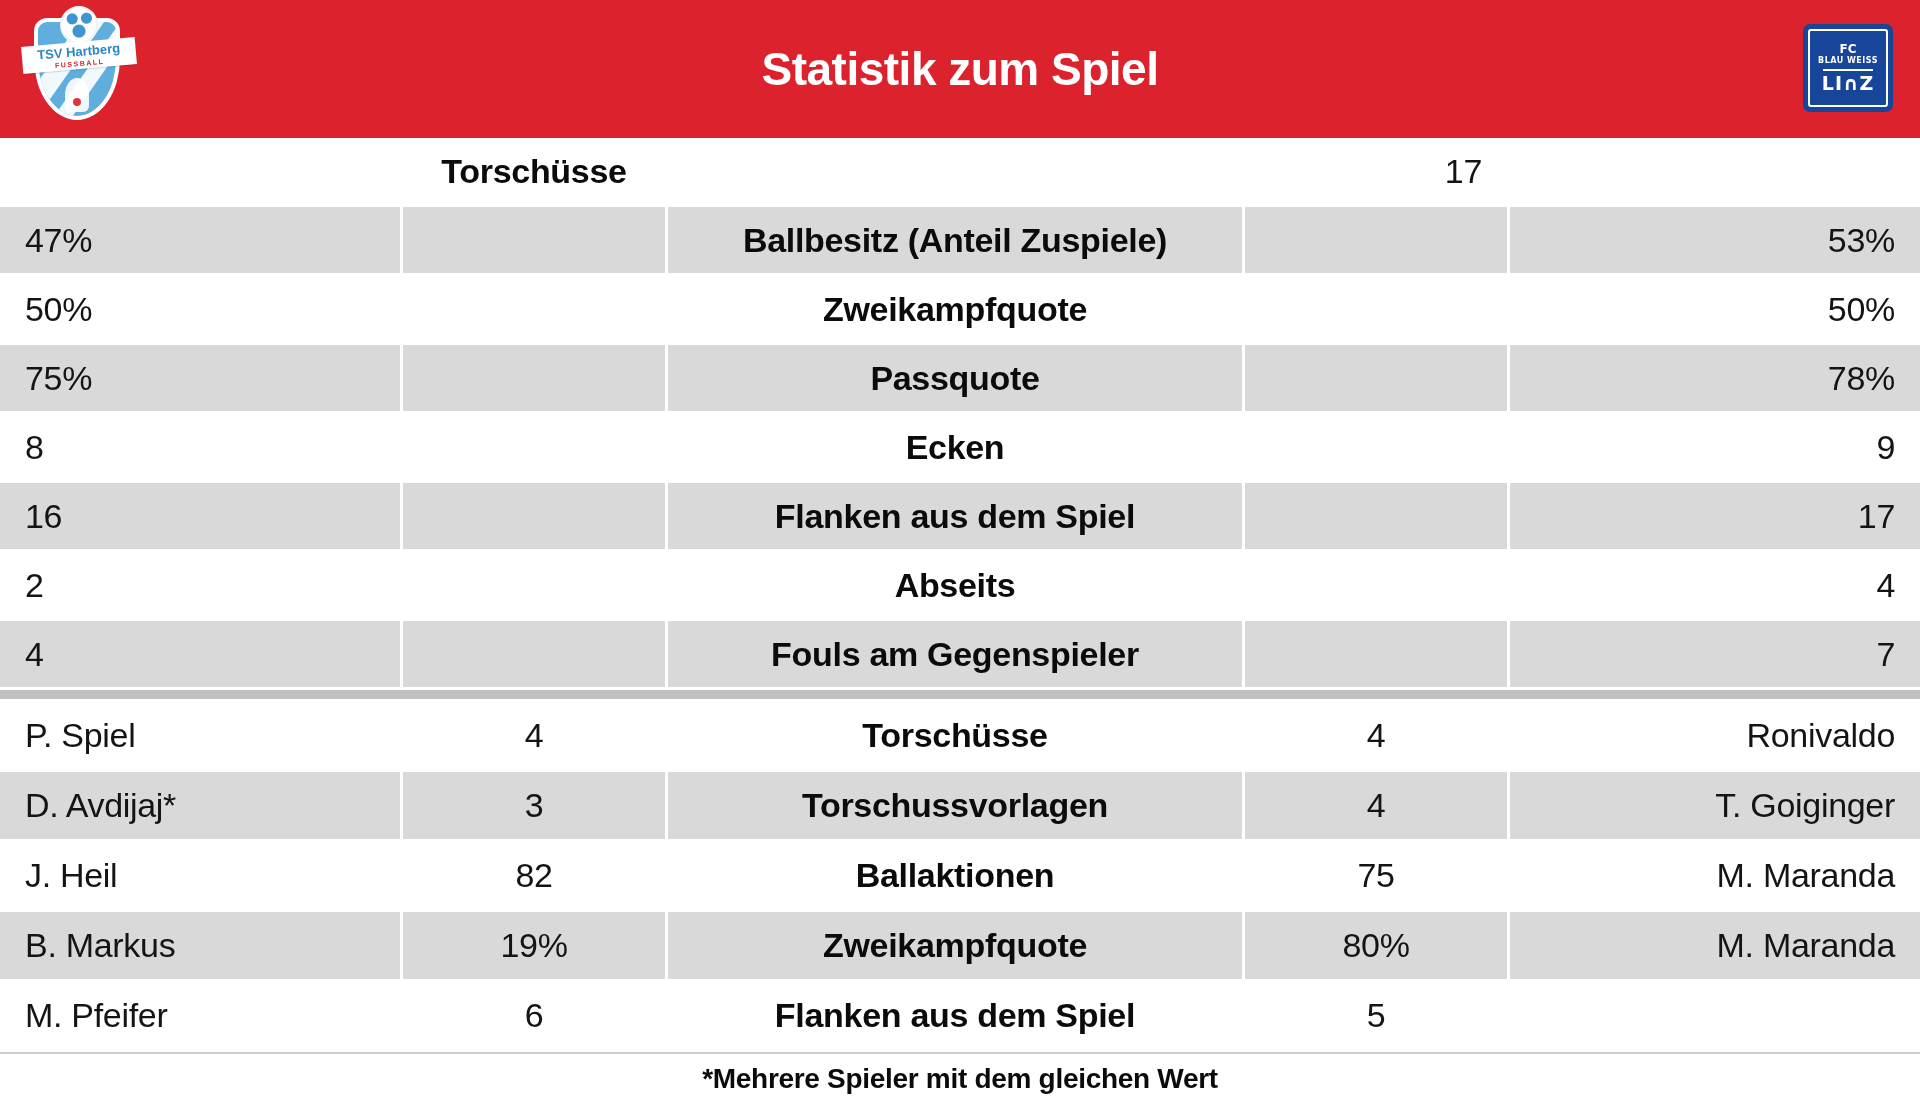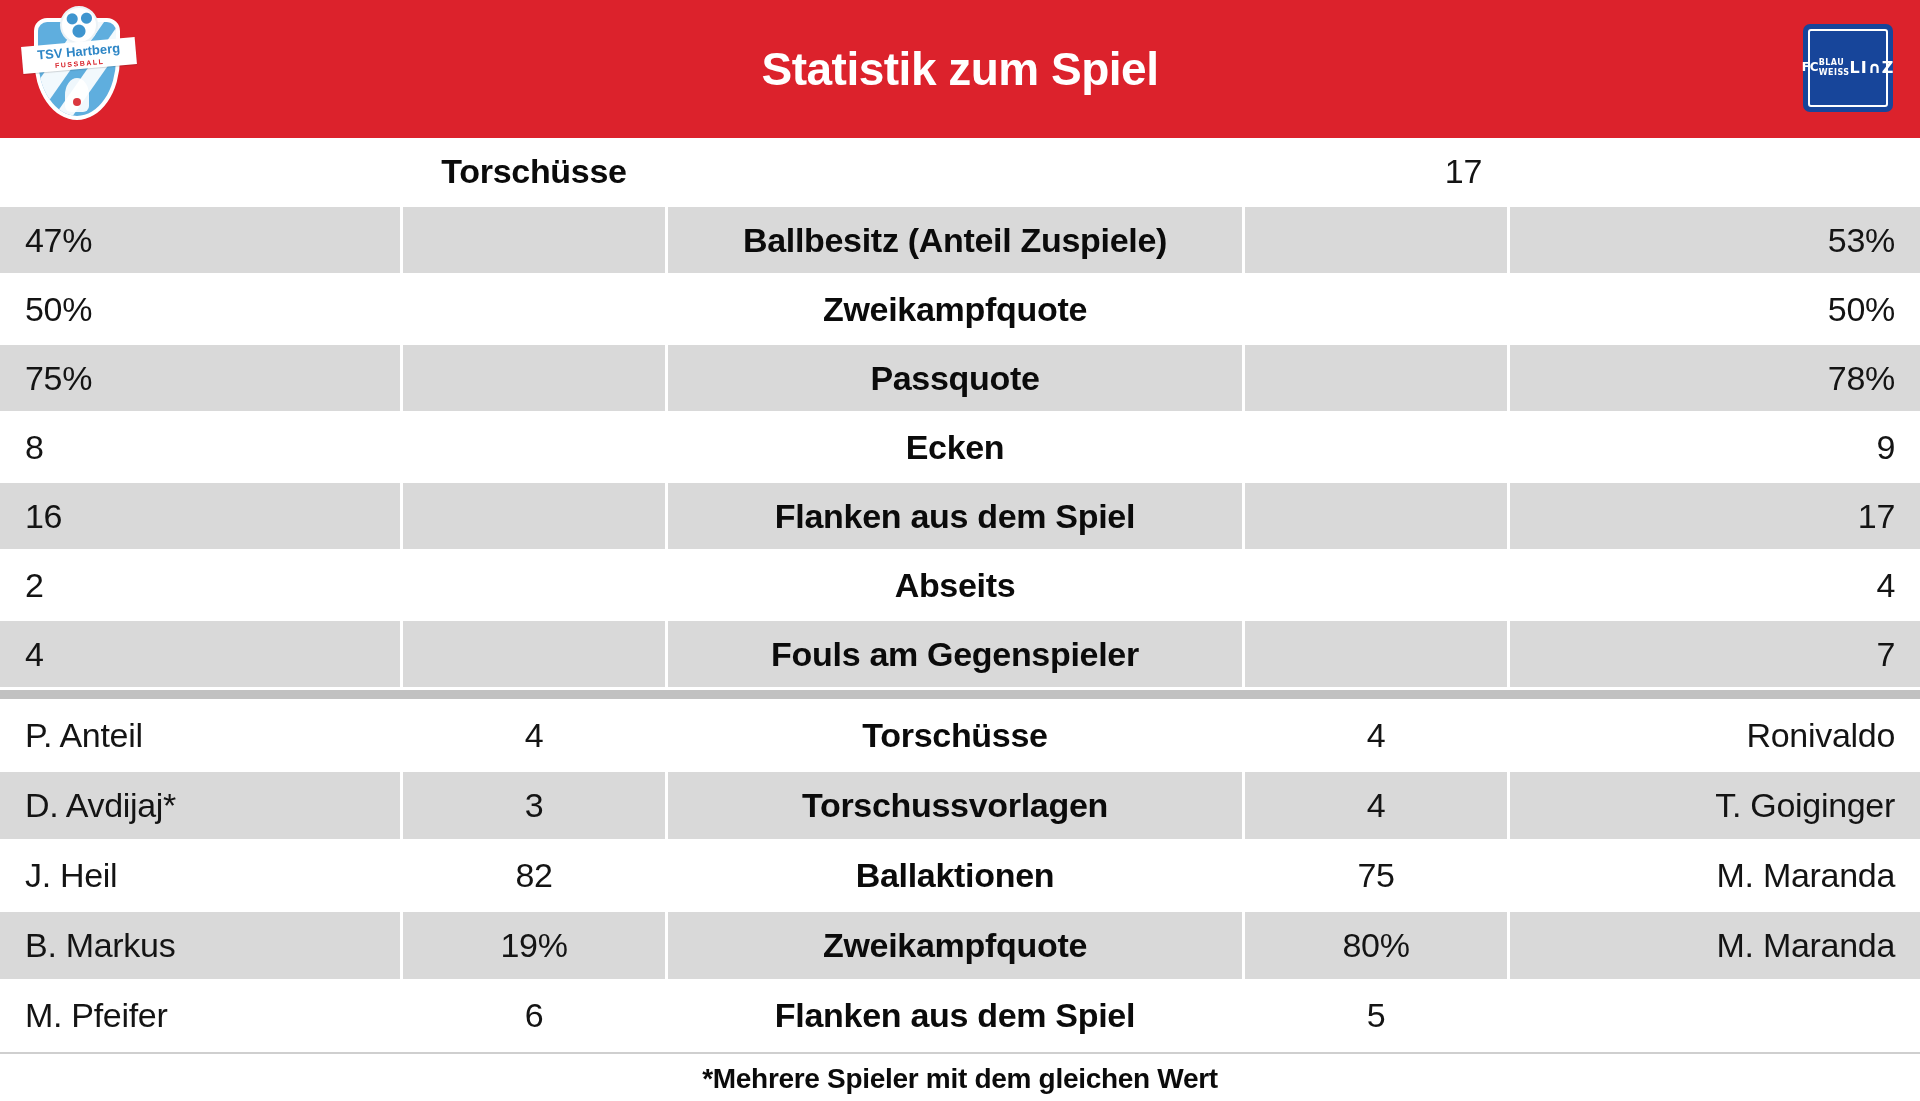--- a/index.html
+++ b/index.html
@@ -38,26 +38,26 @@
           transform:rotate(-5deg); padding:3px 0 2px; text-align:center;
           box-shadow:0 1px 1px rgba(0,0,0,.15); }
   .band-main { display:block; color:#2E86C6; font-weight:700; font-size:13px; line-height:1; }
   .band-sub  { display:block; color:#D8232B; font-weight:700; font-size:7px;
                letter-spacing:1.5px; line-height:1; margin-top:2px; }
 
   
   .logo-linz { position:absolute; right:27px; top:24px; width:90px; height:88px;
                background:#17459A; border-radius:7px; padding:5px; }
   .linz-inner { width:100%; height:100%; border:2px solid #fff; border-radius:3px;
-                display:flex; align-items:center; justify-content:center;
+                display:flex; flex-direction:column; align-items:center; justify-content:center;
                 color:#fff; font-weight:700; font-family:"DejaVu Sans", sans-serif; }
   .linz-fc   { font-size:12px; line-height:1.1; }
   .linz-bw   { font-size:8px; letter-spacing:.5px; line-height:1.3; }
   .linz-rule { width:50px; height:2px; background:#fff; margin:3px 0 3px; }
-  .linz-name { font-size:16px; line-height:1; letter-spacing:1px; }
+  .linz-name { font-size:19px; line-height:1; letter-spacing:1px; }
 
   
   .row { display:grid; grid-template-columns:400px 262px 574px 262px 410px;
          column-gap:3px; height:66px; margin-bottom:3px; background:#fff; }
   .prow { height:67px; }
   .c { display:flex; align-items:center; background:#fff; }
   .gray .c { background:#D9D9D9; }
   .left   { justify-content:flex-start; padding-left:25px; }
   .right  { justify-content:flex-end;  padding-right:25px; }
   .center { justify-content:center; }
@@ -152,21 +152,21 @@
   <div class="c left val">4</div>
   <div class="c"></div>
   <div class="c label">Fouls am Gegenspieler</div>
   <div class="c"></div>
   <div class="c right val">7</div>
 </div>
 
 <div class="separator"></div>
 
 <div class="row prow">
-  <div class="c left pname">P. Anteil</div>
+  <div class="c left pname">P. Spiel</div>
   <div class="c center val">4</div>
   <div class="c label">Torschüsse</div>
   <div class="c center val">4</div>
   <div class="c right pname">Ronivaldo</div>
 </div>
 <div class="row prow gray">
   <div class="c left pname">D. Avdijaj*</div>
   <div class="c center val">3</div>
   <div class="c label">Torschussvorlagen</div>
   <div class="c center val">4</div>

